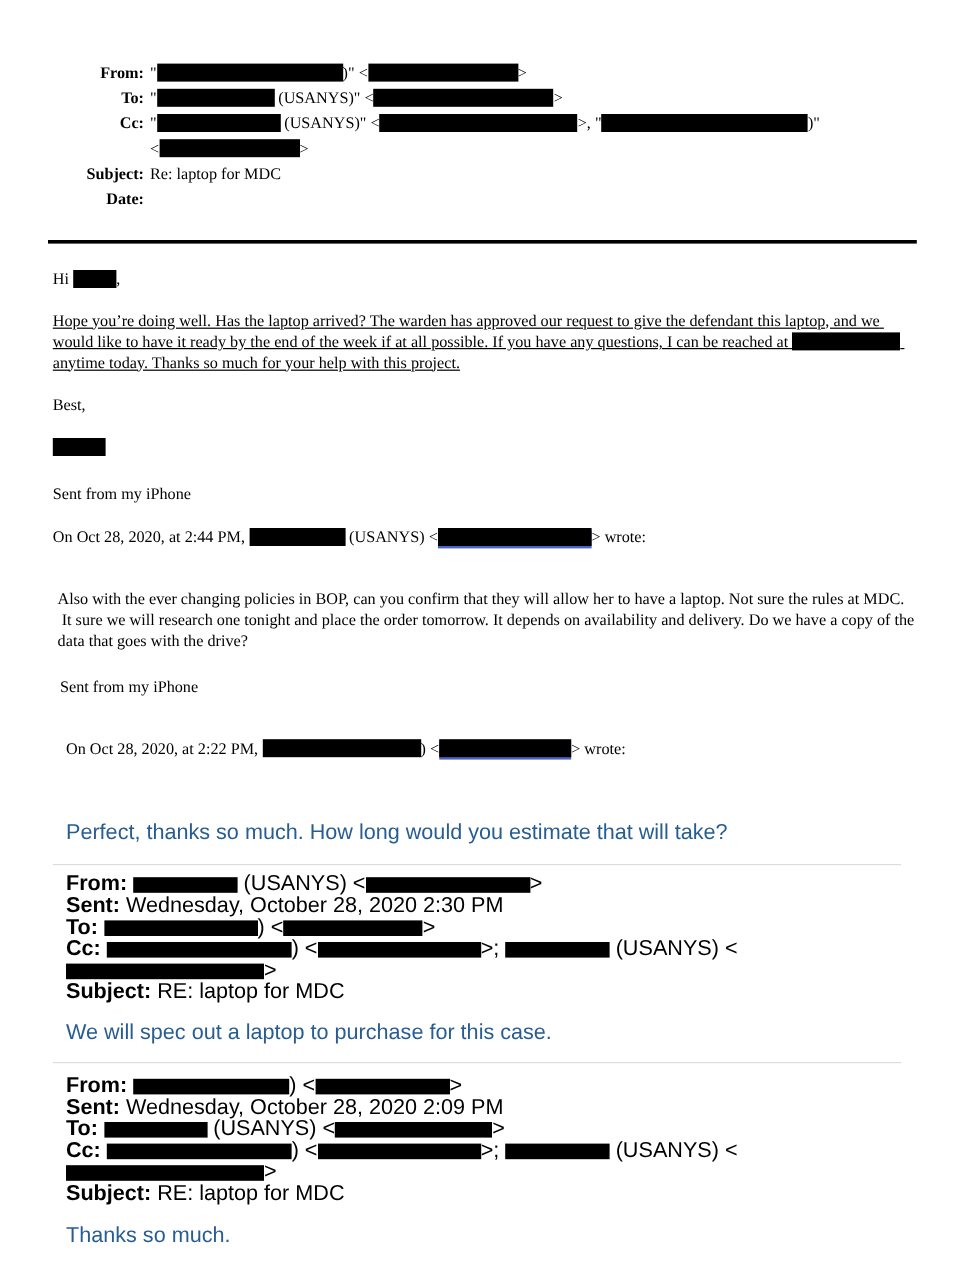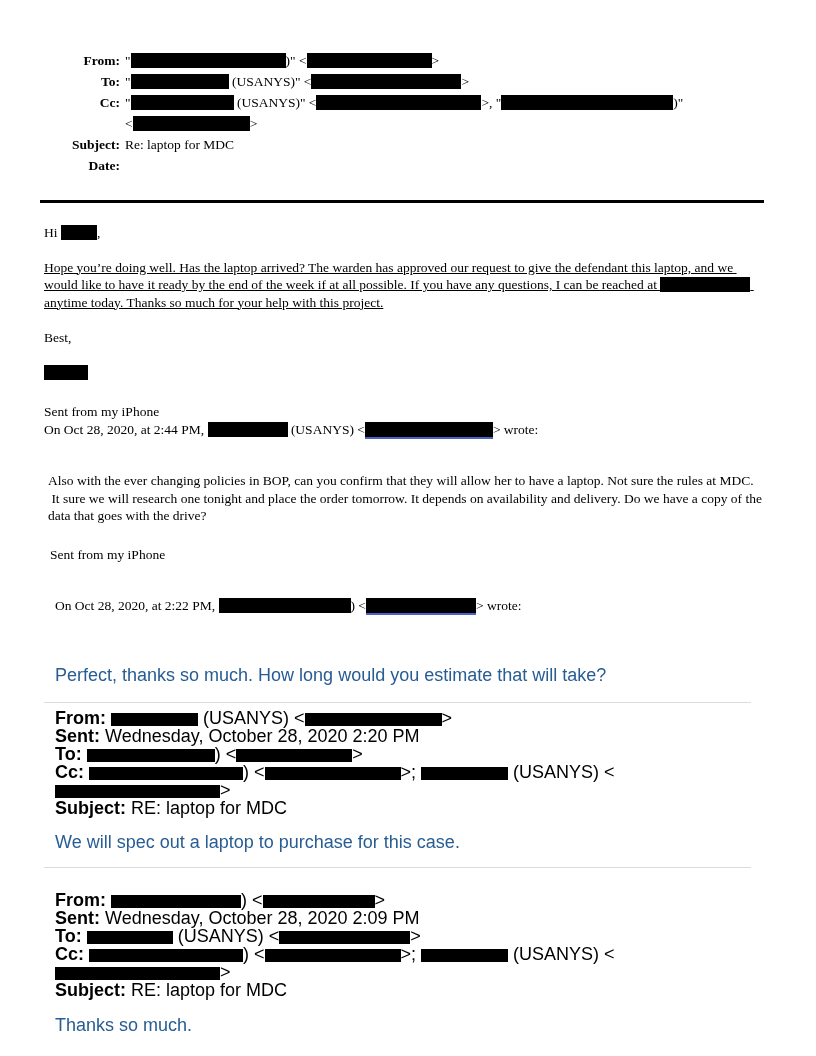--- a/index.html
+++ b/index.html
@@ -17,33 +17,33 @@
   .rule-dark { border:0; border-top:3px solid #000; width:724px; margin:24px 0 0 -4px; }
   .rule-light { border:0; border-top:1px solid #dcdcdc; width:707px; margin:18px 0 0 0; }
 
   
   .body-line, .body-para { line-height:17.5px; white-space:pre-wrap; }
   .greeting   { margin-top:21px; }
   .body-para  { margin-top:17px; width:722px;text-decoration:underline; }
   .closing    { margin-top:18px; }
   .signature  { margin-top:17px; }
   .iphone-1   { margin-top:22px; }
-  .onwrote-1  { }
+  .onwrote-1  { margin-top:18px; }
   .quote-block{ margin-top:34px; margin-left:4px; width:714px; }
   .iphone-2   { margin-top:21px; margin-left:6px; }
   .onwrote-2  { margin-top:34px; margin-left:11px; }
 
   
   .sans { font-family:"Liberation Sans", sans-serif; font-size:18px; line-height:18px; margin-left:11px; }
   .reply-blue { color:var(--reply-blue, #275d93); white-space:pre-wrap; line-height:17px; }
   .reply-1 { margin-top:52px; }
   .reply-2 { margin-top:17px; }
   .reply-3 { margin-top:18px; }
   .hdr-block { margin-top:6px; }
-  .hdr-block.b2 { margin-top:23px; }
+  .hdr-block.b2 { margin-top:9px; }
   .hdr-row { white-space:pre-wrap; }
   .hdr-row b { font-weight:bold; }
   .rule-b { margin-top:16px; }
 
   
   .redact { display:inline-block; background:#000; height:15px; vertical-align:-3px; }
   .sans .redact { height:13px; vertical-align:-2px; }
   .redact-link { box-shadow:0 2px 0 0 #4a63c8; }
 </style>
 </head>
@@ -77,21 +77,21 @@
     <div class="body-line"> It sure we will research one tonight and place the order tomorrow. It depends on availability and delivery. Do we have a copy of the data that goes with the drive?</div>
   </div>
   <div class="body-line iphone-2">Sent from my iPhone</div>
   <div class="body-line onwrote-2">On Oct 28, 2020, at 2:22 PM, <span class="redact" style="width: 132px;"></span>) &lt;<span class="redact redact-link" style="width: 110px;"></span>&gt; wrote:</div>
 
   <div class="sans reply-blue reply-1">Perfect, thanks so much. How long would you estimate that will take?</div>
 
   <hr class="rule-light">
   <div class="sans hdr-block">
     <div class="hdr-row"><b>From:</b><span> <span class="redact" style="width: 87px;"></span> (USANYS) &lt;<span class="redact" style="width: 137px;"></span>&gt;</span></div>
-    <div class="hdr-row"><b>Sent:</b><span> Wednesday, October 28, 2020 2:20 PM</span></div>
+    <div class="hdr-row"><b>Sent:</b><span> Wednesday, October 28, 2020 2:30 PM</span></div>
     <div class="hdr-row"><b>To:</b><span> <span class="redact" style="width: 128px;"></span>) &lt;<span class="redact" style="width: 116px;"></span>&gt;</span></div>
     <div class="hdr-row"><b>Cc:</b><span> <span class="redact" style="width: 154px;"></span>) &lt;<span class="redact" style="width: 136px;"></span>&gt;; <span class="redact" style="width: 87px;"></span> (USANYS) &lt;<span class="redact" style="width: 165px;"></span>&gt;</span></div>
     <div class="hdr-row"><b>Subject:</b><span> RE: laptop for MDC</span></div>
   </div>
   <div class="sans reply-blue reply-2">We will spec out a laptop to purchase for this case.</div>
 
   <hr class="rule-light rule-b">
   <div class="sans hdr-block b2">
     <div class="hdr-row"><b>From:</b><span> <span class="redact" style="width: 130px;"></span>) &lt;<span class="redact" style="width: 112px;"></span>&gt;</span></div>
     <div class="hdr-row"><b>Sent:</b><span> Wednesday, October 28, 2020 2:09 PM</span></div>

